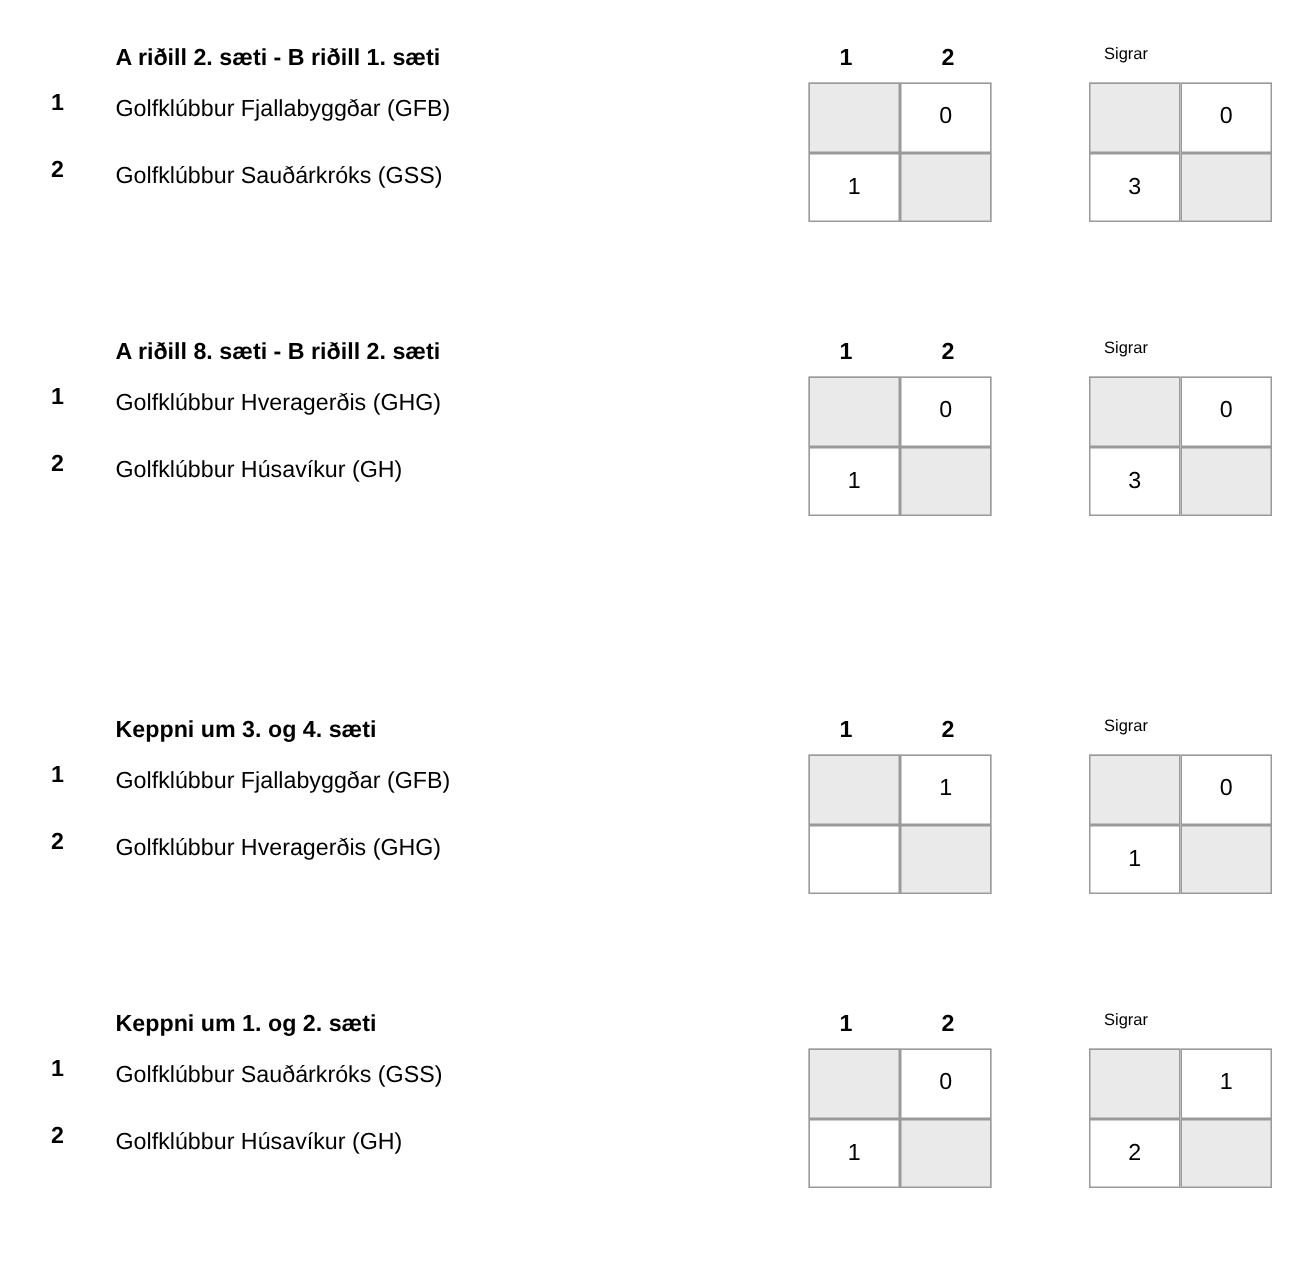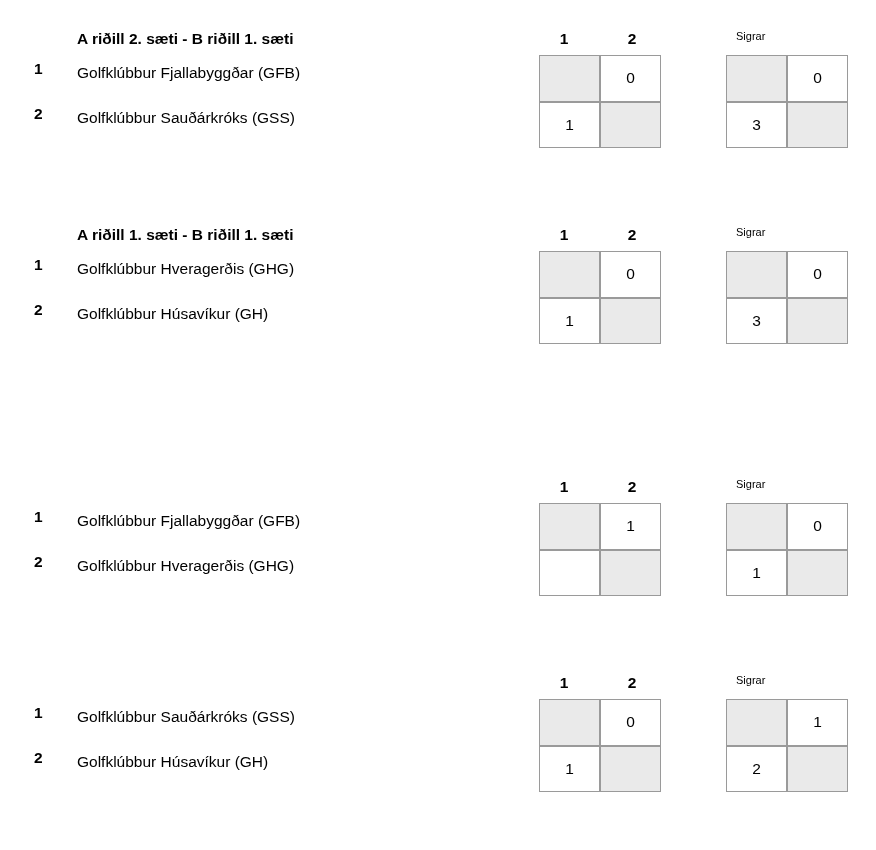--- a/index.html
+++ b/index.html
@@ -130,21 +130,21 @@
     <div class="grid wins" style="top:25px">
       <div class="cell r0 c0 shaded"></div>
       <div class="cell r0 c1">0</div>
       <div class="cell r1 c0">3</div>
       <div class="cell r1 c1 shaded"></div>
     </div>
   </div>
 
   <div class="block" style="top:226px">
     <div class="hdr-row">
-      <div class="title">A riðill 1. sæti - B riðill 1. sæti</div>
+      <div class="title">A riðill 8. sæti - B riðill 2. sæti</div>
       <div class="col-h c1">1</div>
       <div class="col-h c2">2</div>
       <div class="wins-h">Sigrar</div>
     </div>
     <div class="team-row">
       <div class="seed">1</div>
       <div class="team-name">Golfklúbbur Hveragerðis (GHG)</div>
     </div>
     <div class="team-row">
       <div class="seed">2</div>
@@ -159,20 +159,21 @@
     <div class="grid wins" style="top:25px">
       <div class="cell r0 c0 shaded"></div>
       <div class="cell r0 c1">0</div>
       <div class="cell r1 c0">3</div>
       <div class="cell r1 c1 shaded"></div>
     </div>
   </div>
 
   <div class="block" style="top:478px">
     <div class="hdr-row">
+      <div class="title">Keppni um 3. og 4. sæti</div>
       <div class="col-h c1">1</div>
       <div class="col-h c2">2</div>
       <div class="wins-h">Sigrar</div>
     </div>
     <div class="team-row">
       <div class="seed">1</div>
       <div class="team-name">Golfklúbbur Fjallabyggðar (GFB)</div>
     </div>
     <div class="team-row">
       <div class="seed">2</div>
@@ -187,20 +188,21 @@
     <div class="grid wins" style="top:25px">
       <div class="cell r0 c0 shaded"></div>
       <div class="cell r0 c1">0</div>
       <div class="cell r1 c0">1</div>
       <div class="cell r1 c1 shaded"></div>
     </div>
   </div>
 
   <div class="block" style="top:674px">
     <div class="hdr-row">
+      <div class="title">Keppni um 1. og 2. sæti</div>
       <div class="col-h c1">1</div>
       <div class="col-h c2">2</div>
       <div class="wins-h">Sigrar</div>
     </div>
     <div class="team-row">
       <div class="seed">1</div>
       <div class="team-name">Golfklúbbur Sauðárkróks (GSS)</div>
     </div>
     <div class="team-row">
       <div class="seed">2</div>

